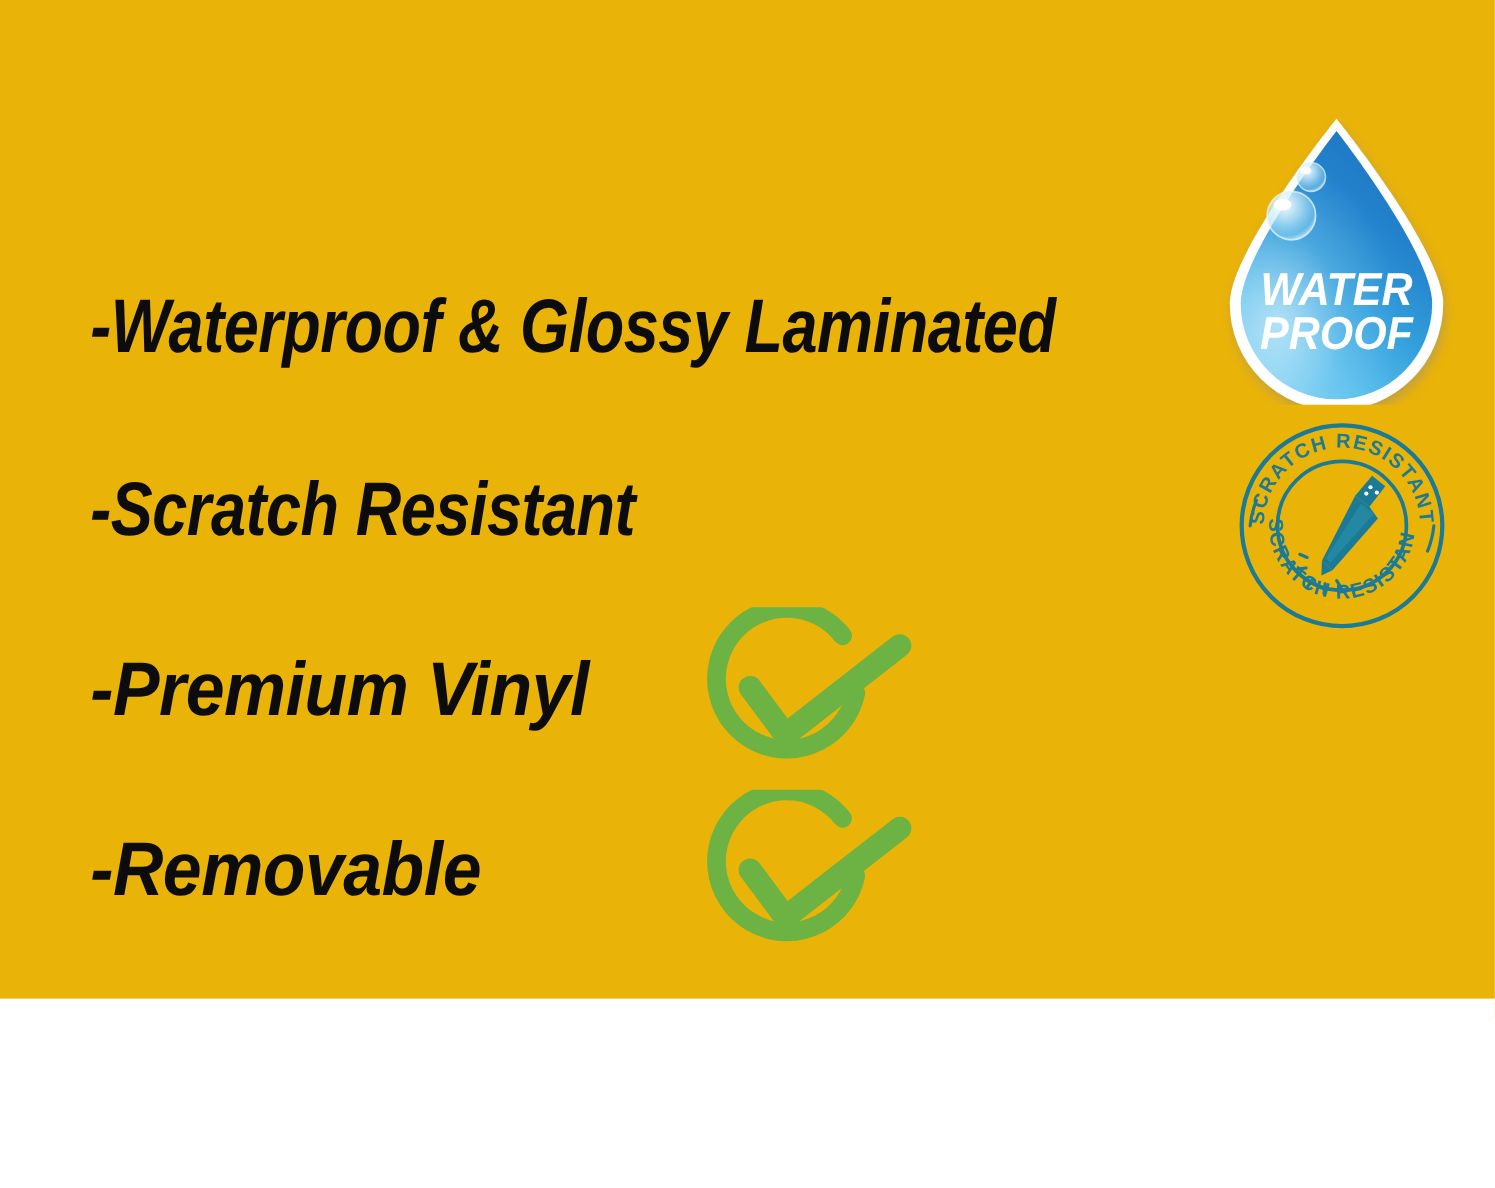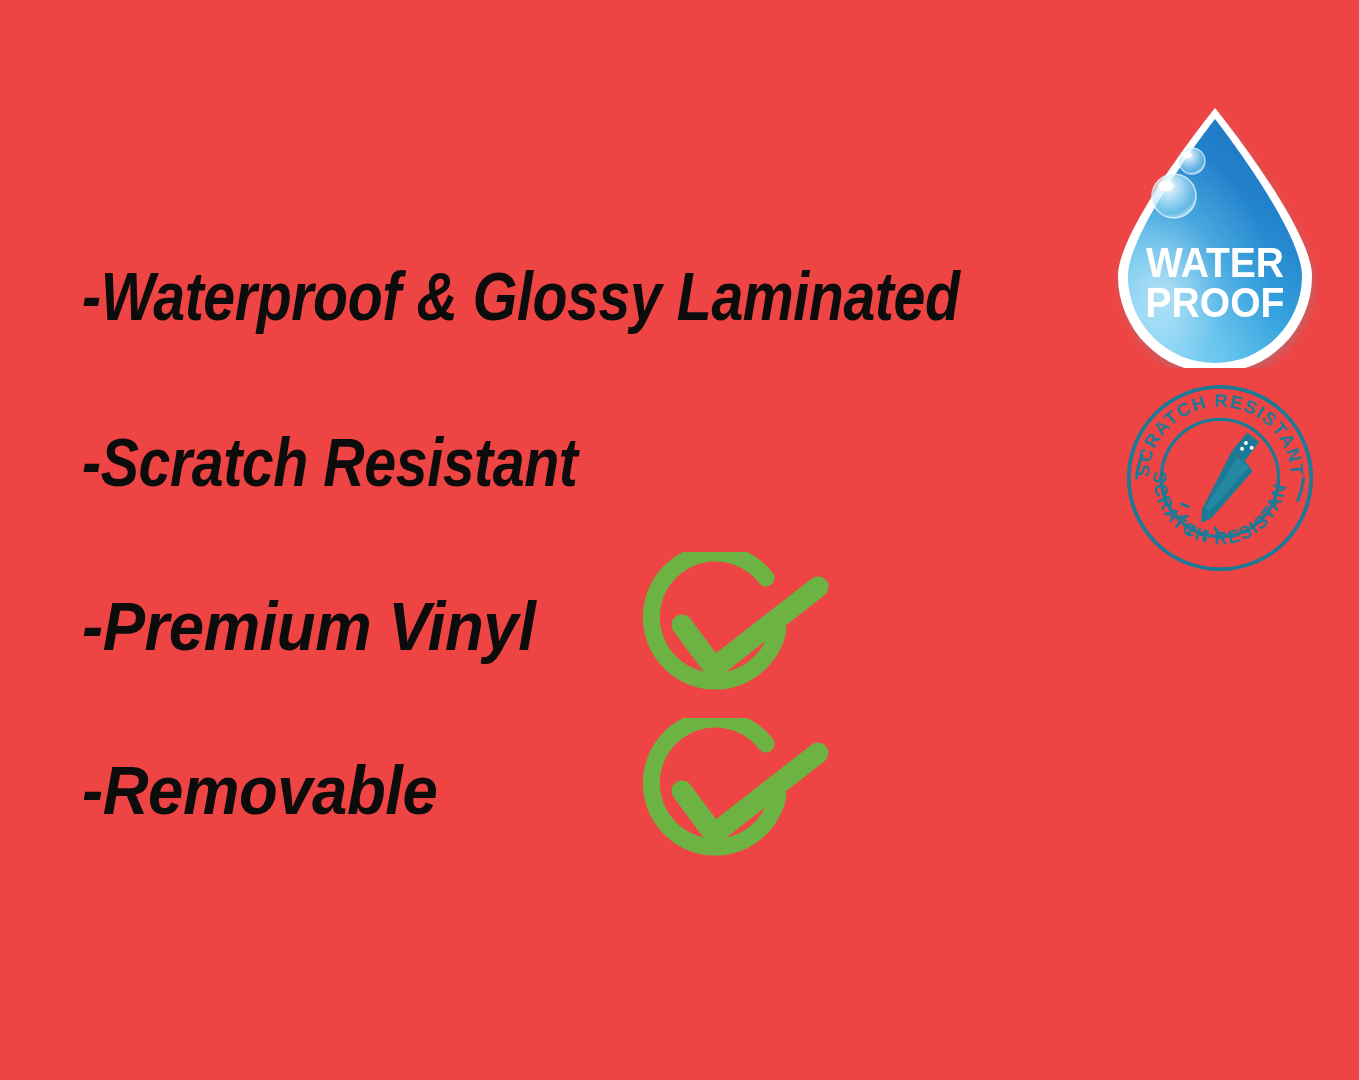--- a/index.html
+++ b/index.html
@@ -7,22 +7,22 @@
     margin: 0;
     padding: 0;
     background: #ffffff;
   }
   body {
     font-family: "Liberation Sans", sans-serif;
   }
   #stage {
     position: relative;
     width: 1359px;
-    height: 1080px;
-    background: #ef4444;
+    height: 908px;
+    background: #eab308;
     overflow: hidden;
   }
 
   
   .feature-line {
     position: absolute;
     color: #0c0c0c;
     font-family: "Liberation Sans", sans-serif;
     font-weight: 700;
     font-style: italic;
@@ -44,20 +44,21 @@
   #line-vinyl      { left: 82px; top: 592px; font-size: 69px; }
   #line-removable  { left: 82px; top: 756px; font-size: 69px; }
 
   
   #waterproof-badge {
     position: absolute;
     left: 1098px;
     top: 100px;
     width: 234px;
     height: 268px;
+    font-style: italic;
   }
   #waterproof-badge svg { display: block; width: 100%; height: 100%; }
 
   
   #scratch-badge {
     position: absolute;
     left: 1124px;
     top: 382px;
     width: 192px;
     height: 192px;

